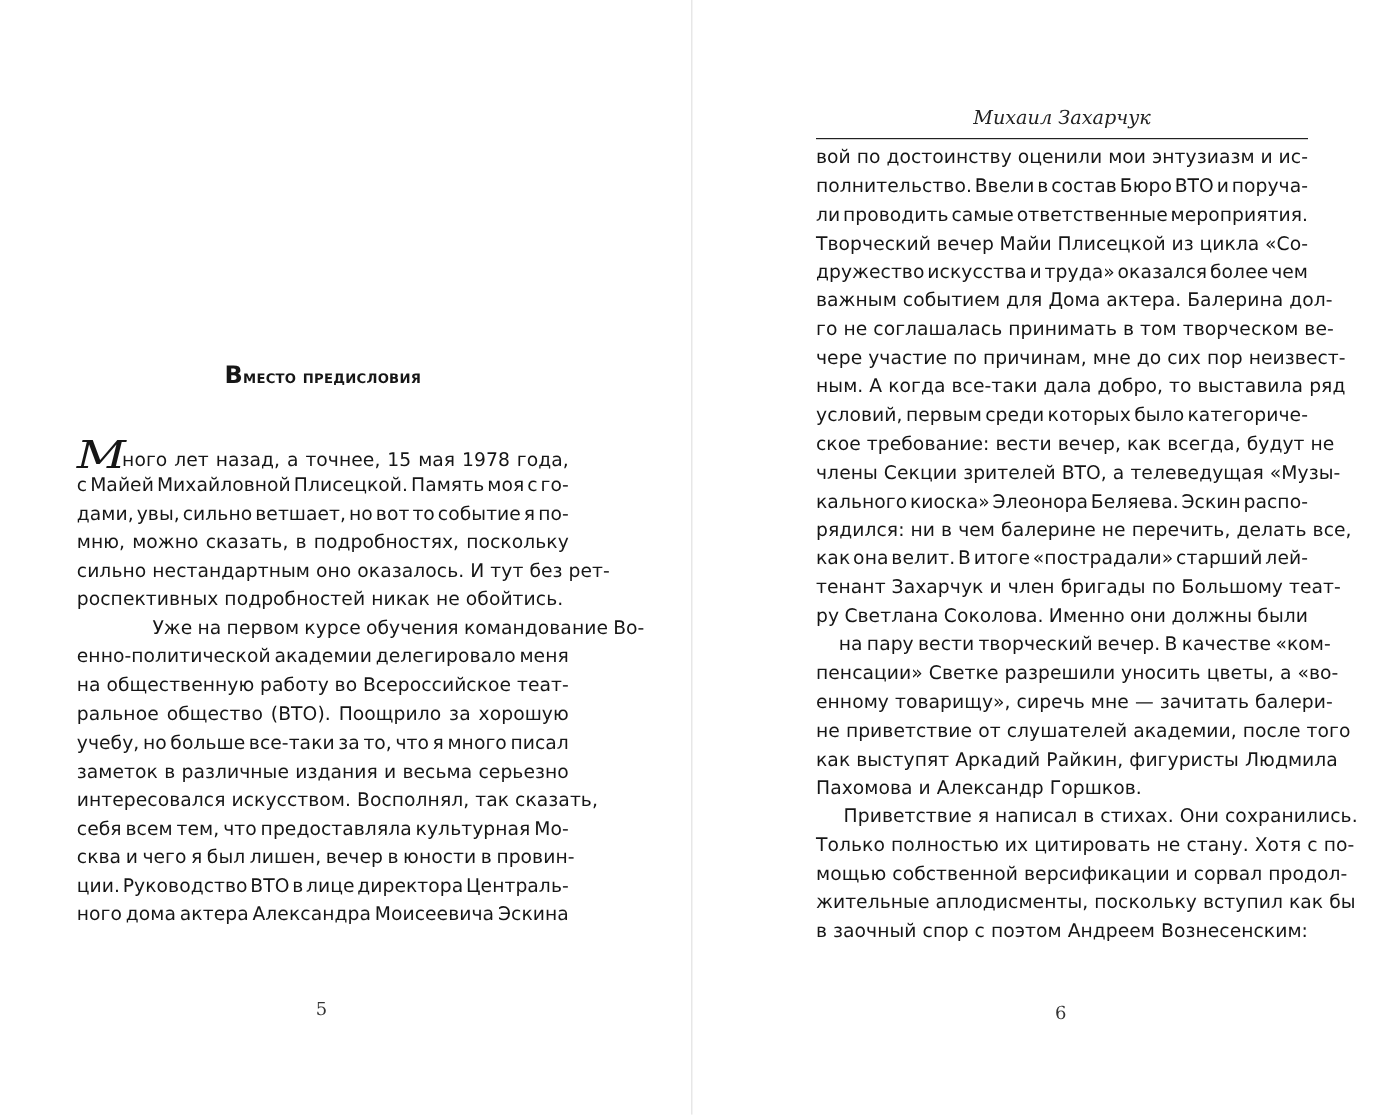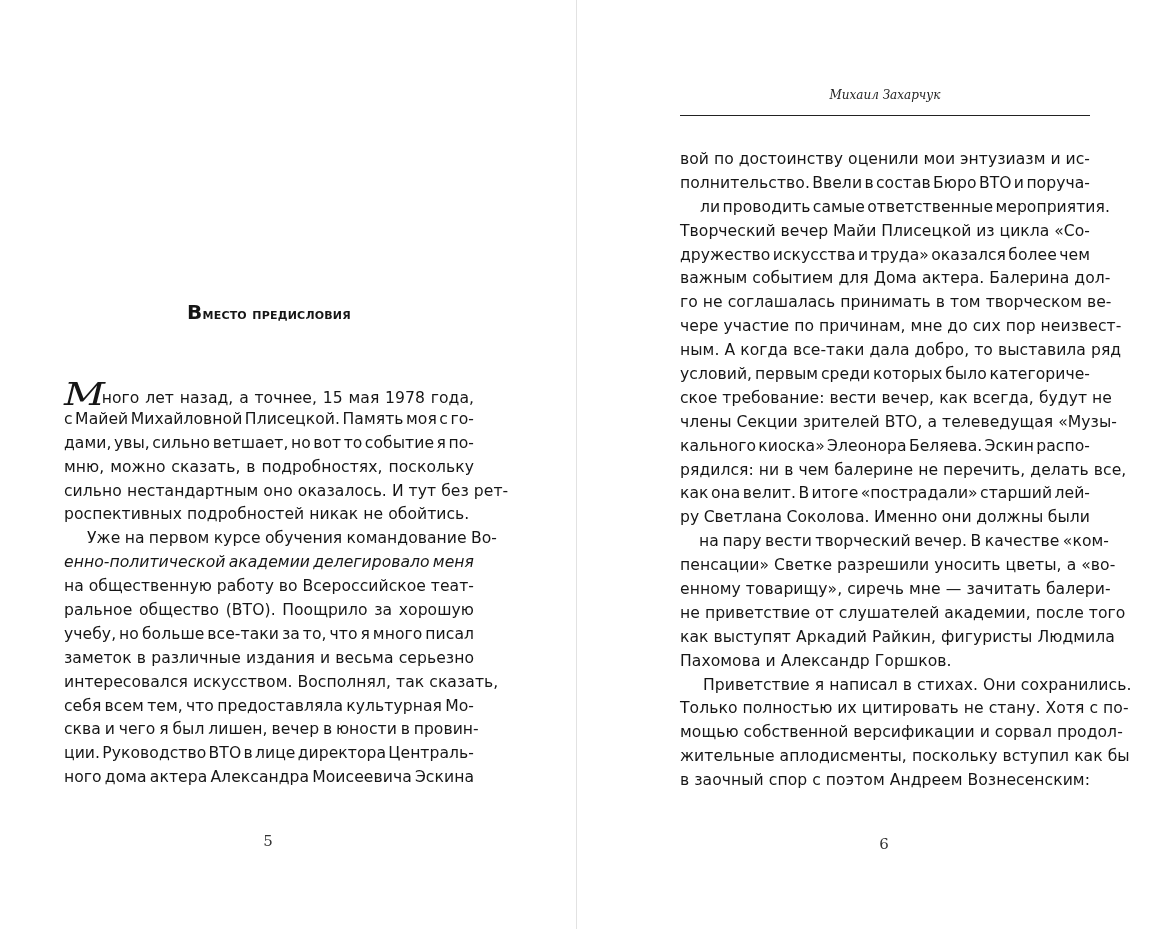--- a/index.html
+++ b/index.html
@@ -29,22 +29,22 @@
     line-height: 23.9px;
     font-size: 15.6px;
     white-space: nowrap;
     text-align: justify;
     text-align-last: justify;
     letter-spacing: 0.05px;
   }
   .line.last { text-align-last: left; }
   .line.indent { text-indent: 23px; }
 
-  .left-block { left: 64px; top: 384px; }
-  .right-block { left: 103px; top: 148px; }
+  .left-block { left: 64px; top: 369px; }
+  .right-block { left: 103px; top: 120px; }
 
   .chapter-title {
     position: absolute; left: 64px; width: 410px; top: 300px;
     text-align: center;
     font-family: "DejaVu Sans", sans-serif;
     font-weight: bold;
     font-size: 15px;
     letter-spacing: 0.2px;
     font-variant: small-caps;
   }
@@ -62,21 +62,21 @@
     transform: scaleX(1.25);
     transform-origin: left center;
     padding-right: 6px;
   }
 
   .running-head {
     position: absolute; left: 103px; width: 410px; top: 88px;
     text-align: center;
     font-family: "DejaVu Serif", serif;
     font-style: italic;
-    font-size: 12px;
+    font-size: 16px;
     color: #222;
   }
   .head-rule {
     position: absolute; left: 103px; width: 410px; top: 115px;
     height: 1px; background: #222;
   }
   .folio {
     position: absolute; width: 40px; text-align: center;
     font-family: "DejaVu Serif", serif;
     font-size: 15px; color: #333;
@@ -92,22 +92,22 @@
   <div class="page page-left">
     <div class="chapter-title"><span class="cap">В</span><span>место предисловия</span></div>
 
     <div class="text-block left-block" id="left-lines">
         <div class="line"><span class="dropcap">М</span><span style="word-spacing: 0px;">ного лет назад, а точнее, 15 мая 1978 года,</span></div>
         <div class="line"><span style="word-spacing: -2.5067px;">с Майей Михайловной Плисецкой. Память моя с го-</span></div>
         <div class="line"><span style="word-spacing: -2.52257px;">дами, увы, сильно ветшает, но вот то событие я по-</span></div>
         <div class="line"><span style="word-spacing: 0px;">мню, можно сказать, в подробностях, поскольку</span></div>
         <div class="line"><span>сильно нестандартным оно оказалось. И тут без рет-</span></div>
         <div class="line last"><span>роспективных подробностей никак не обойтись.</span></div>
-        <div class="line indent"><span style="word-spacing: -0.669271px;">Уже на первом курсе обучения командование Во-</span></div>
-        <div class="line"><span style="word-spacing: -1.86458px; font-style: italic;">енно-политической академии делегировало меня</span></div>
+        <div class="line indent"><span style="word-spacing: -0.669271px; margin-left: 40px;">Уже на первом курсе обучения командование Во-</span></div>
+        <div class="line"><span style="word-spacing: -1.86458px;">енно-политической академии делегировало меня</span></div>
         <div class="line"><span style="word-spacing: -0.171875px;">на общественную работу во Всероссийское теат-</span></div>
         <div class="line"><span style="word-spacing: 0px;">ральное общество (ВТО). Поощрило за хорошую</span></div>
         <div class="line"><span style="word-spacing: -2.03819px;">учебу, но больше все-таки за то, что я много писал</span></div>
         <div class="line"><span style="word-spacing: 0px;">заметок в различные издания и весьма серьезно</span></div>
         <div class="line"><span>интересовался искусством. Восполнял, так сказать,</span></div>
         <div class="line"><span style="word-spacing: -1.77865px;">себя всем тем, что предоставляла культурная Мо-</span></div>
         <div class="line"><span style="word-spacing: -1.23438px;">сква и чего я был лишен, вечер в юности в провин-</span></div>
         <div class="line"><span style="word-spacing: -2.75781px;">ции. Руководство ВТО в лице директора Централь-</span></div>
         <div class="line"><span style="word-spacing: -1.84375px; margin-top: 46px;">ного дома актера Александра Моисеевича Эскина</span></div>
       </div>
@@ -117,33 +117,34 @@
 
   <div class="gutter"></div>
 
   <div class="page page-right">
     <div class="running-head">Михаил Захарчук</div>
     <div class="head-rule"></div>
 
     <div class="text-block right-block" id="right-lines">
         <div class="line"><span style="word-spacing: -0.102679px;">вой по достоинству оценили мои энтузиазм и ис-</span></div>
         <div class="line"><span style="word-spacing: -2.6808px;">полнительство. Ввели в состав Бюро ВТО и поруча-</span></div>
-        <div class="line"><span style="word-spacing: -2.68359px; margin-left: 20px;">ли проводить самые ответственные мероприятия.</span></div>
+        <div class="line"><span style="word-spacing: -2.68359px;">ли проводить самые ответственные мероприятия.</span></div>
         <div class="line"><span style="word-spacing: -0.234375px;">Творческий вечер Майи Плисецкой из цикла «Со-</span></div>
         <div class="line"><span style="word-spacing: -2.625px;">дружество искусства и труда» оказался более чем</span></div>
         <div class="line"><span>важным событием для Дома актера. Балерина дол-</span></div>
         <div class="line"><span>го не соглашалась принимать в том творческом ве-</span></div>
         <div class="line"><span>чере участие по причинам, мне до сих пор неизвест-</span></div>
         <div class="line"><span>ным. А когда все-таки дала добро, то выставила ряд</span></div>
         <div class="line"><span style="word-spacing: -2.2125px;">условий, первым среди которых было категориче-</span></div>
         <div class="line"><span>ское требование: вести вечер, как всегда, будут не</span></div>
         <div class="line"><span>члены Секции зрителей ВТО, а телеведущая «Музы-</span></div>
         <div class="line"><span style="word-spacing: -2.72812px;">кального киоска» Элеонора Беляева. Эскин распо-</span></div>
         <div class="line"><span>рядился: ни в чем балерине не перечить, делать все,</span></div>
         <div class="line"><span style="word-spacing: -2.61384px;">как она велит. В итоге «пострадали» старший лей-</span></div>
+        <div class="line"><span>тенант Захарчук и член бригады по Большому теат-</span></div>
         <div class="line"><span style="word-spacing: -0.567708px;">ру Светлана Соколова. Именно они должны были</span></div>
         <div class="line"><span style="word-spacing: -1.47768px; margin-left: 19px;">на пару вести творческий вечер. В качестве «ком-</span></div>
         <div class="line"><span>пенсации» Светке разрешили уносить цветы, а «во-</span></div>
         <div class="line"><span>енному товарищу», сиречь мне — зачитать балери-</span></div>
         <div class="line"><span>не приветствие от слушателей академии, после того</span></div>
         <div class="line"><span>как выступят Аркадий Райкин, фигуристы Людмила</span></div>
         <div class="line last"><span>Пахомова и Александр Горшков.</span></div>
         <div class="line indent"><span>Приветствие я написал в стихах. Они сохранились.</span></div>
         <div class="line"><span>Только полностью их цитировать не стану. Хотя с по-</span></div>
         <div class="line"><span>мощью собственной версификации и сорвал продол-</span></div>

